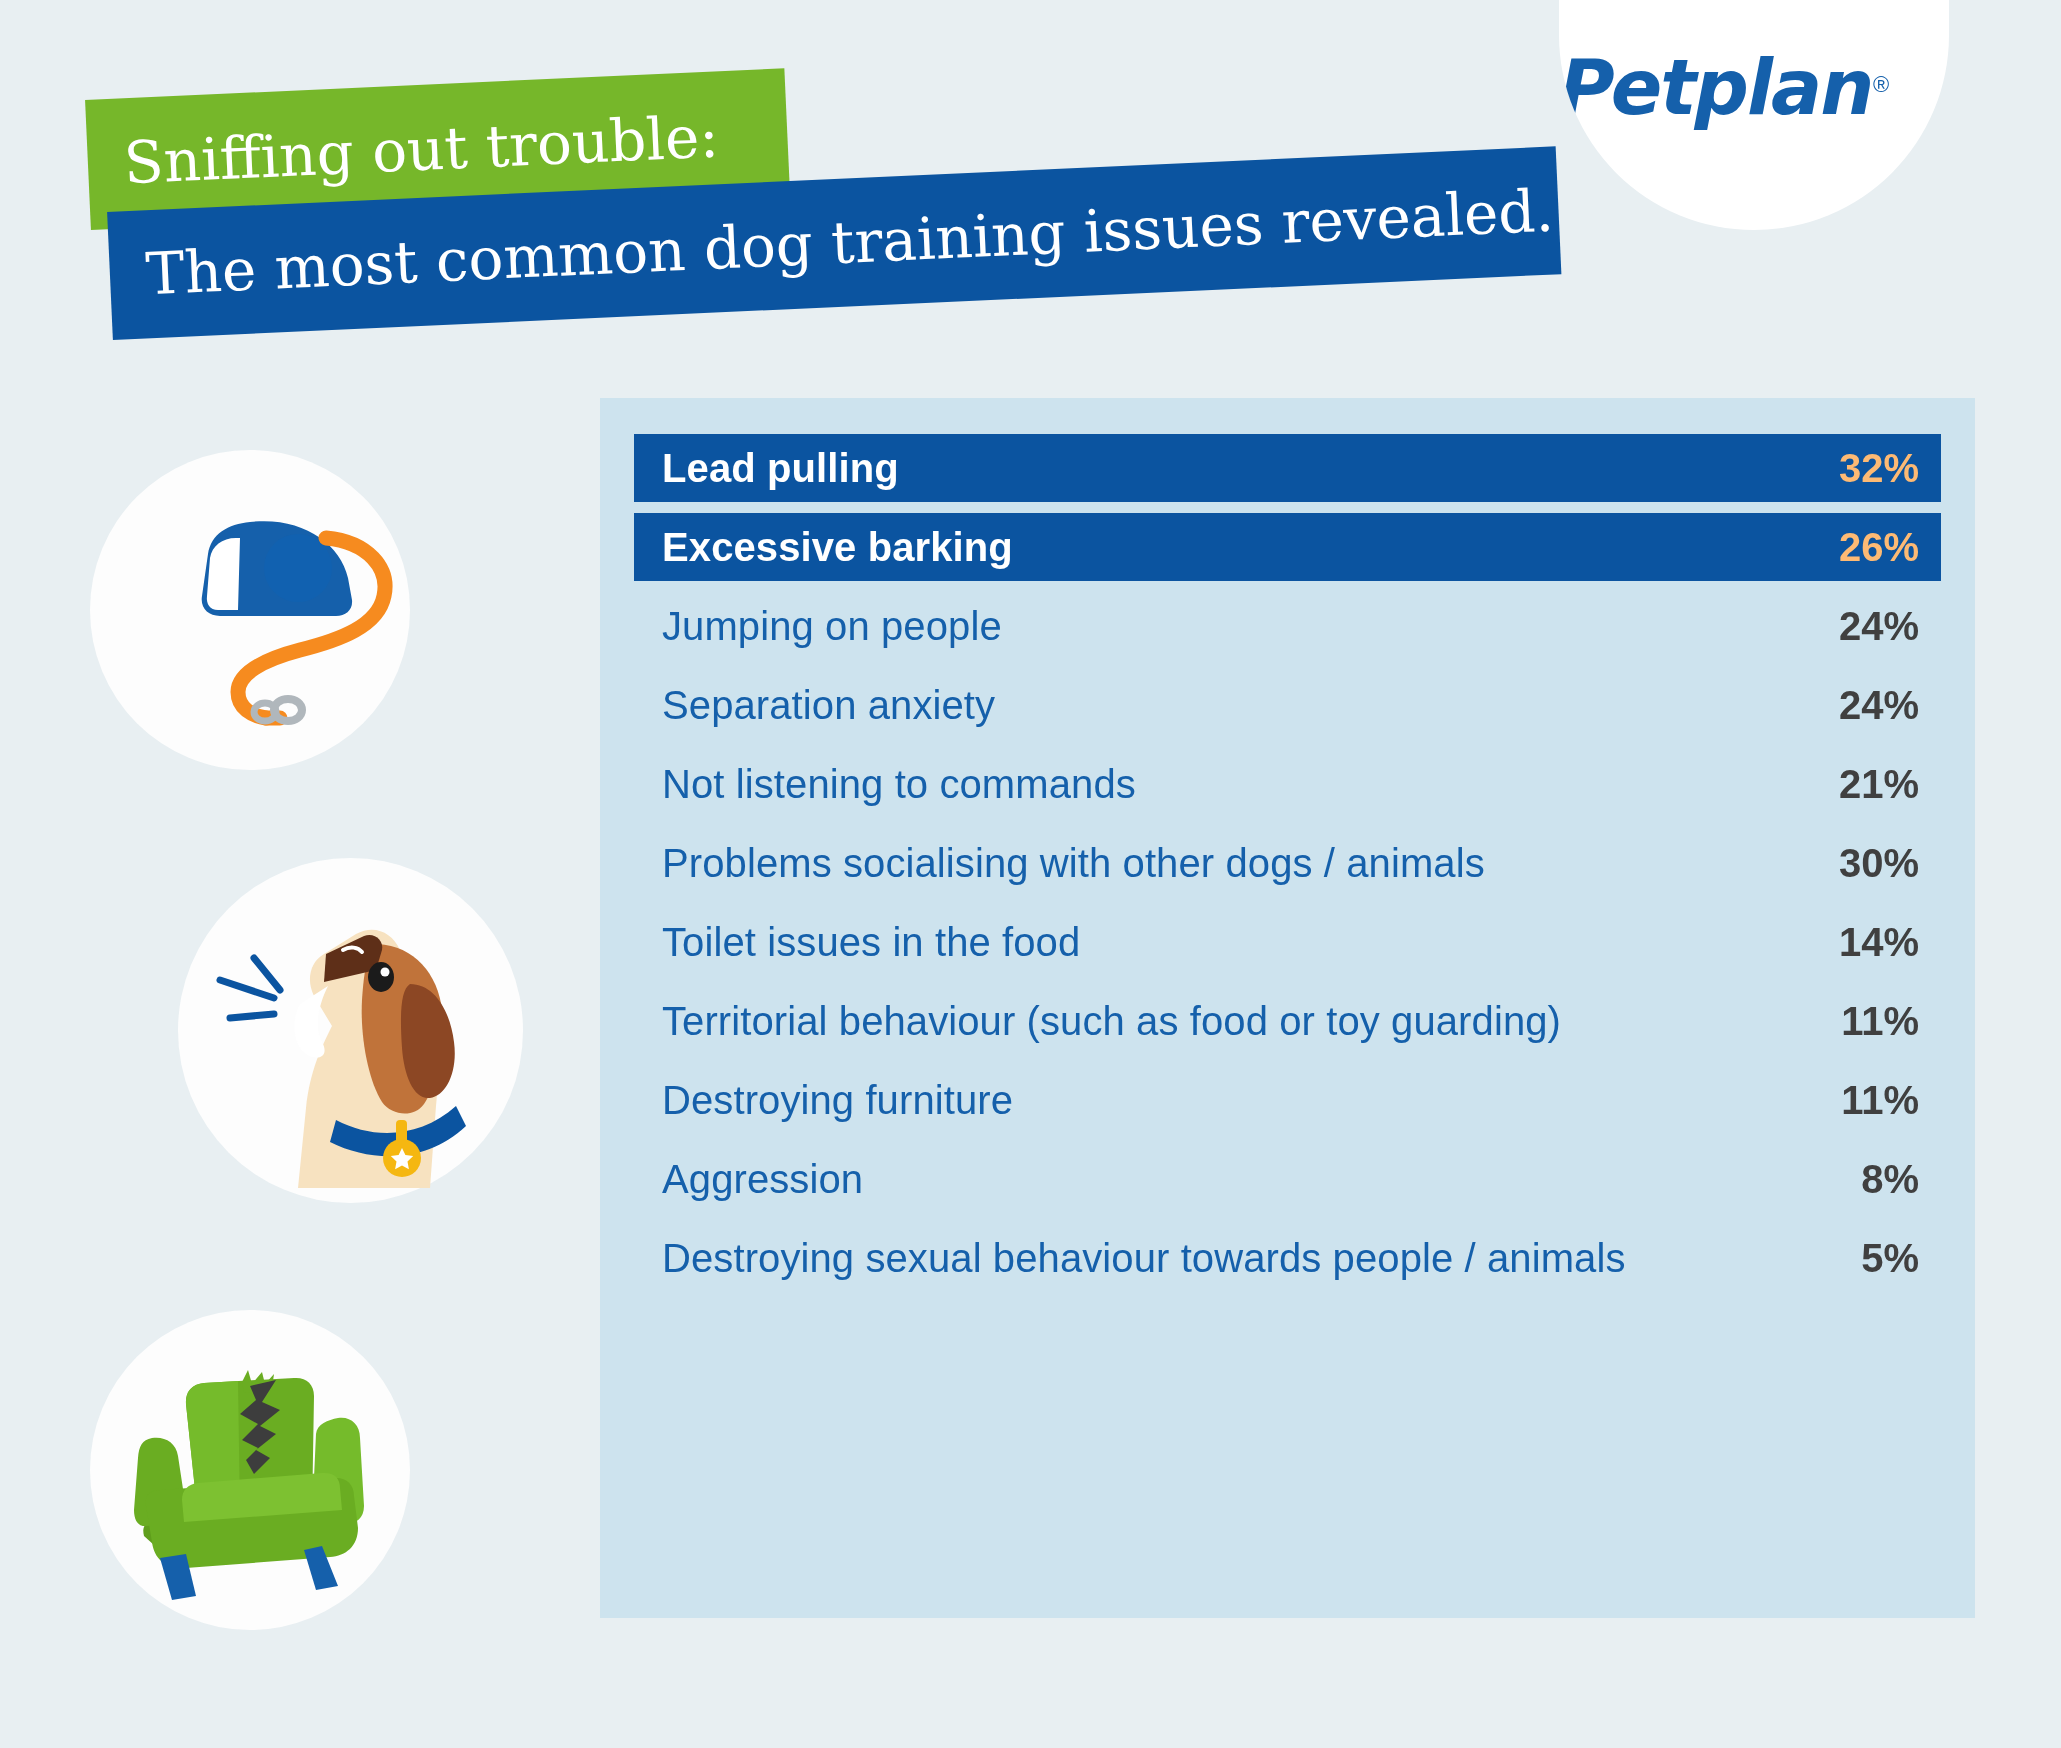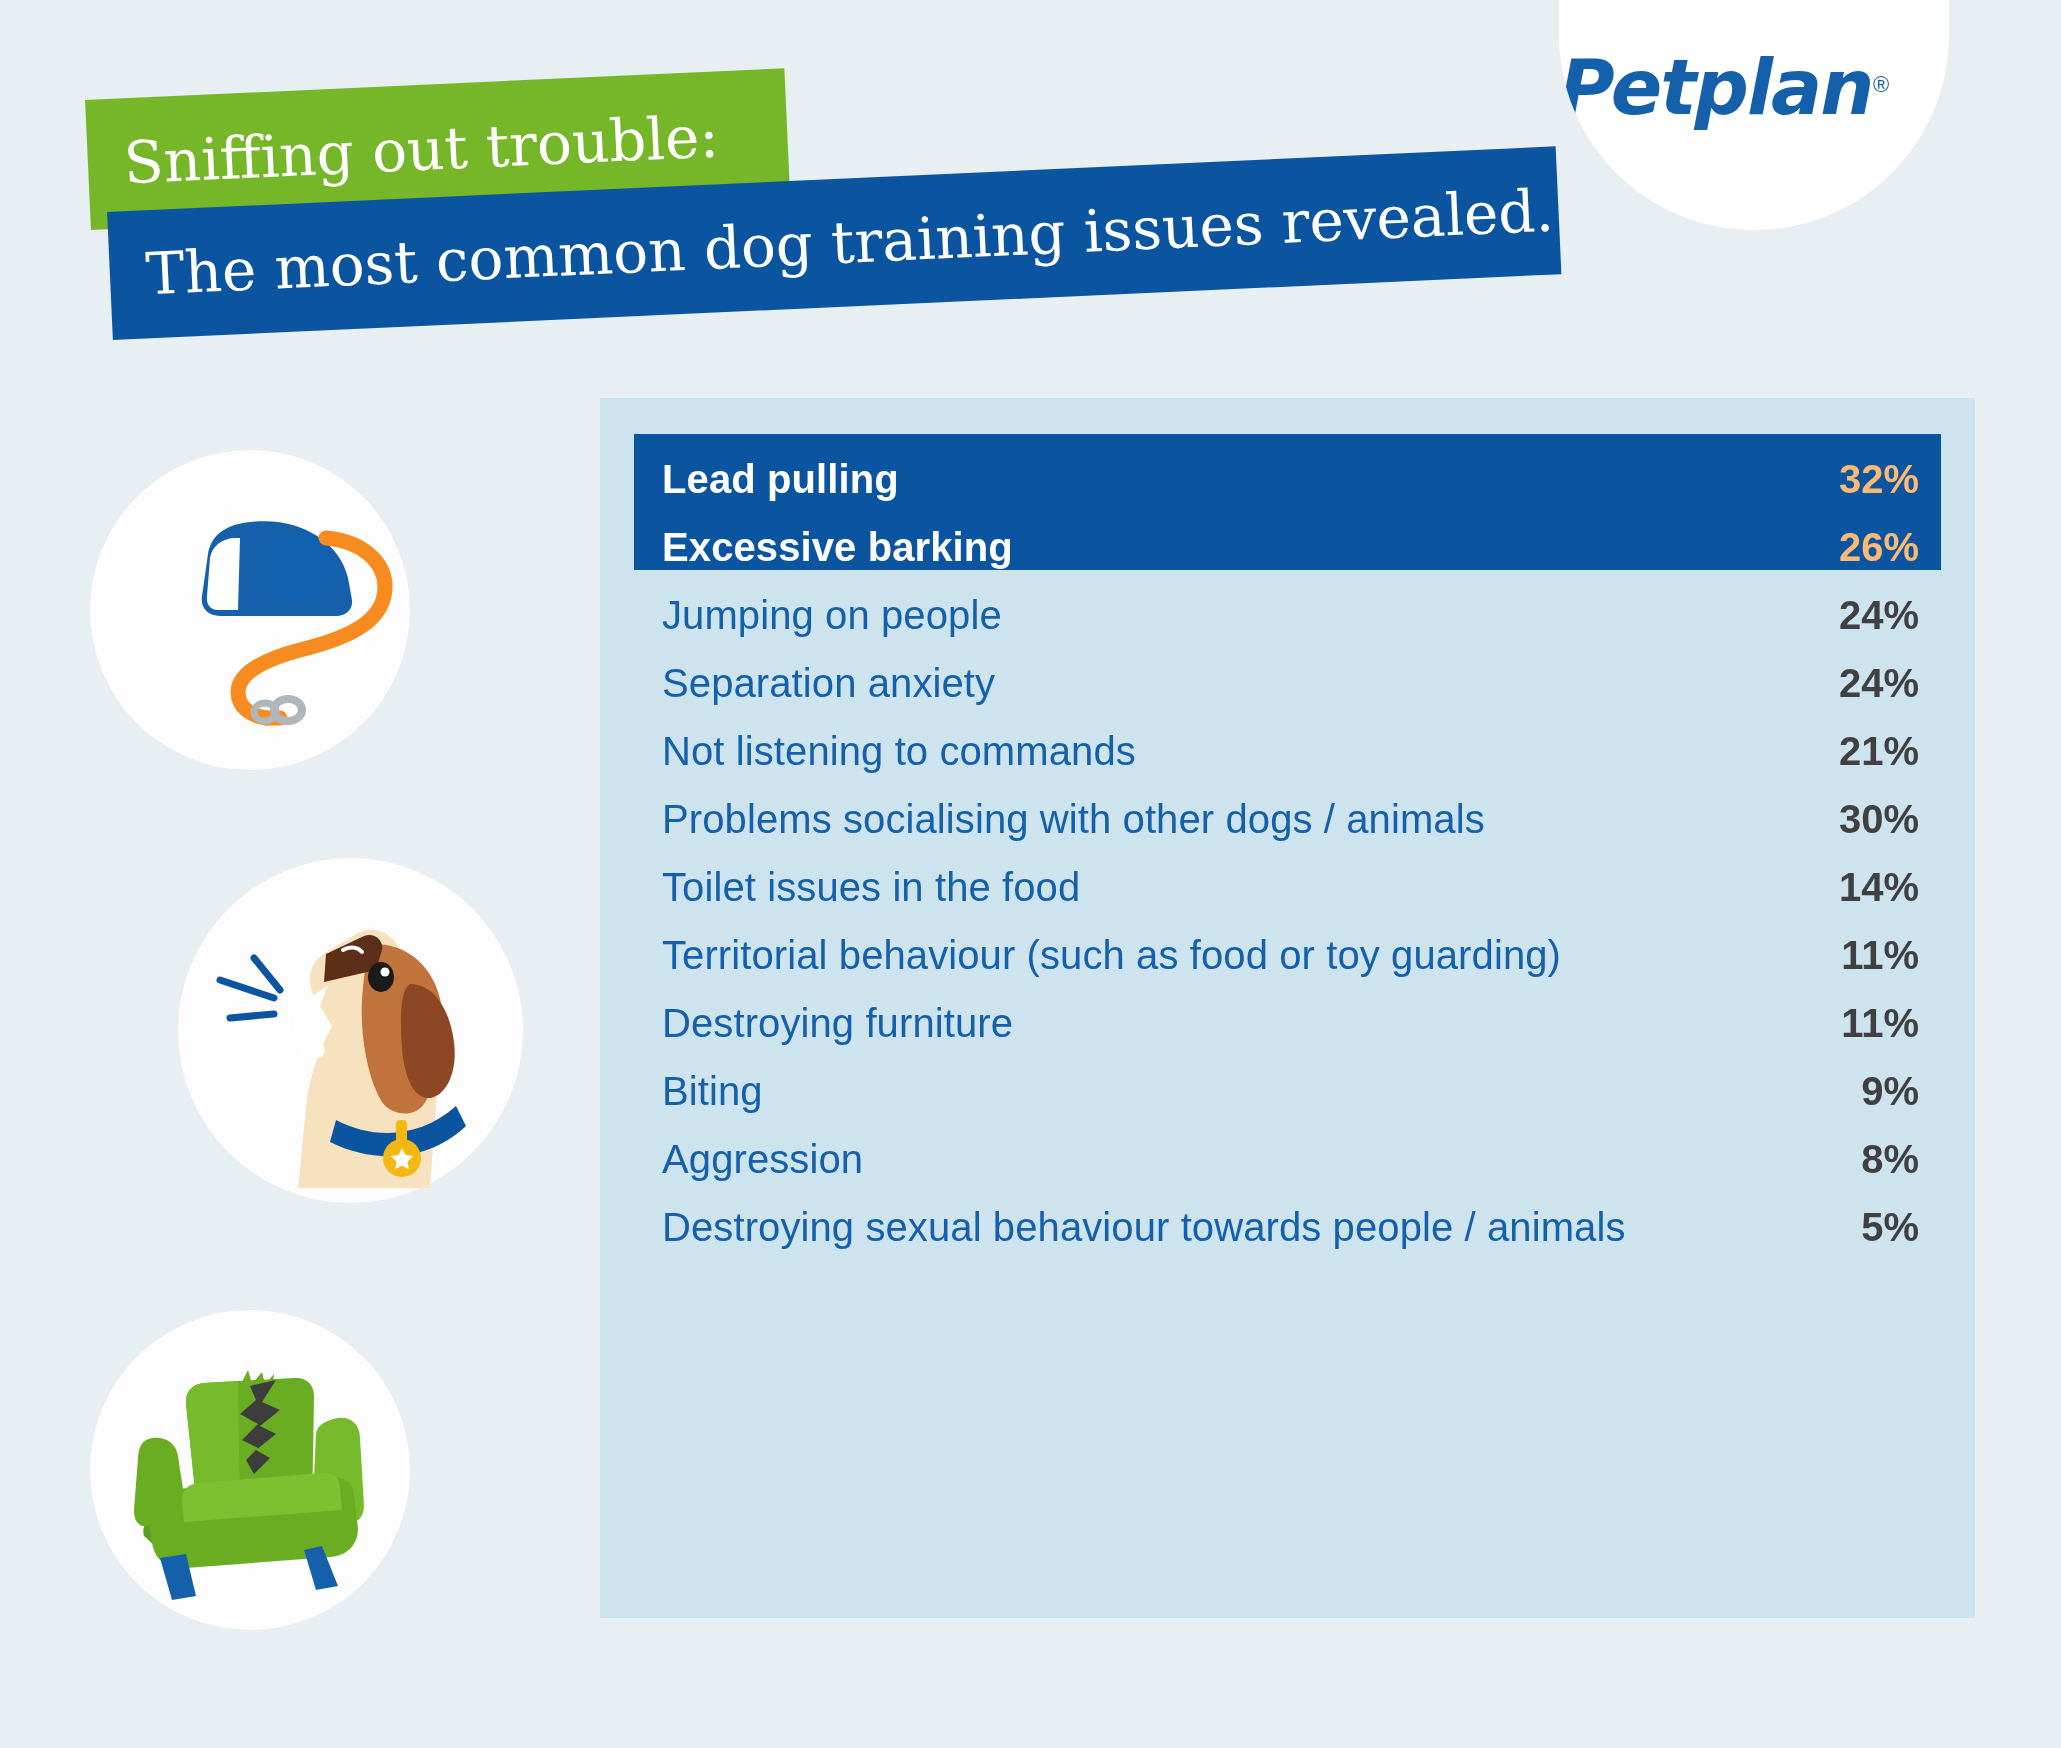--- a/index.html
+++ b/index.html
@@ -107,25 +107,26 @@
     background: #cde3ee;
   }
   .stats-list {
     position: absolute;
     left: 34px;
     top: 36px;
     right: 34px;
   }
   .stat-row {
     display: flex;
-    align-items: flex-end;
+    align-items: center;
     justify-content: space-between;
     height: 68px;
     box-sizing: border-box;
     padding: 0 22px 0 28px;
+    margin-bottom: 11px;
   }
   .stat-row.highlight {
     background: #0b54a0;
   }
   .stat-label {
     font-size: 40px;
     color: #1560ab;
     font-weight: normal;
     letter-spacing: 0.1px;
   }
@@ -247,24 +248,20 @@
       </div>
       <div class="stat-row">
         <span class="stat-label">Territorial behaviour (such as food or toy guarding)</span>
         <span class="stat-value">11%</span>
       </div>
       <div class="stat-row">
         <span class="stat-label">Destroying furniture</span>
         <span class="stat-value">11%</span>
       </div>
       <div class="stat-row">
-        <span class="stat-label">Biting</span>
-        <span class="stat-value">9%</span>
-      </div>
-      <div class="stat-row">
         <span class="stat-label">Aggression</span>
         <span class="stat-value">8%</span>
       </div>
       <div class="stat-row">
         <span class="stat-label">Destroying sexual behaviour towards people / animals</span>
         <span class="stat-value">5%</span>
       </div>
     </div>
 </div>
 

